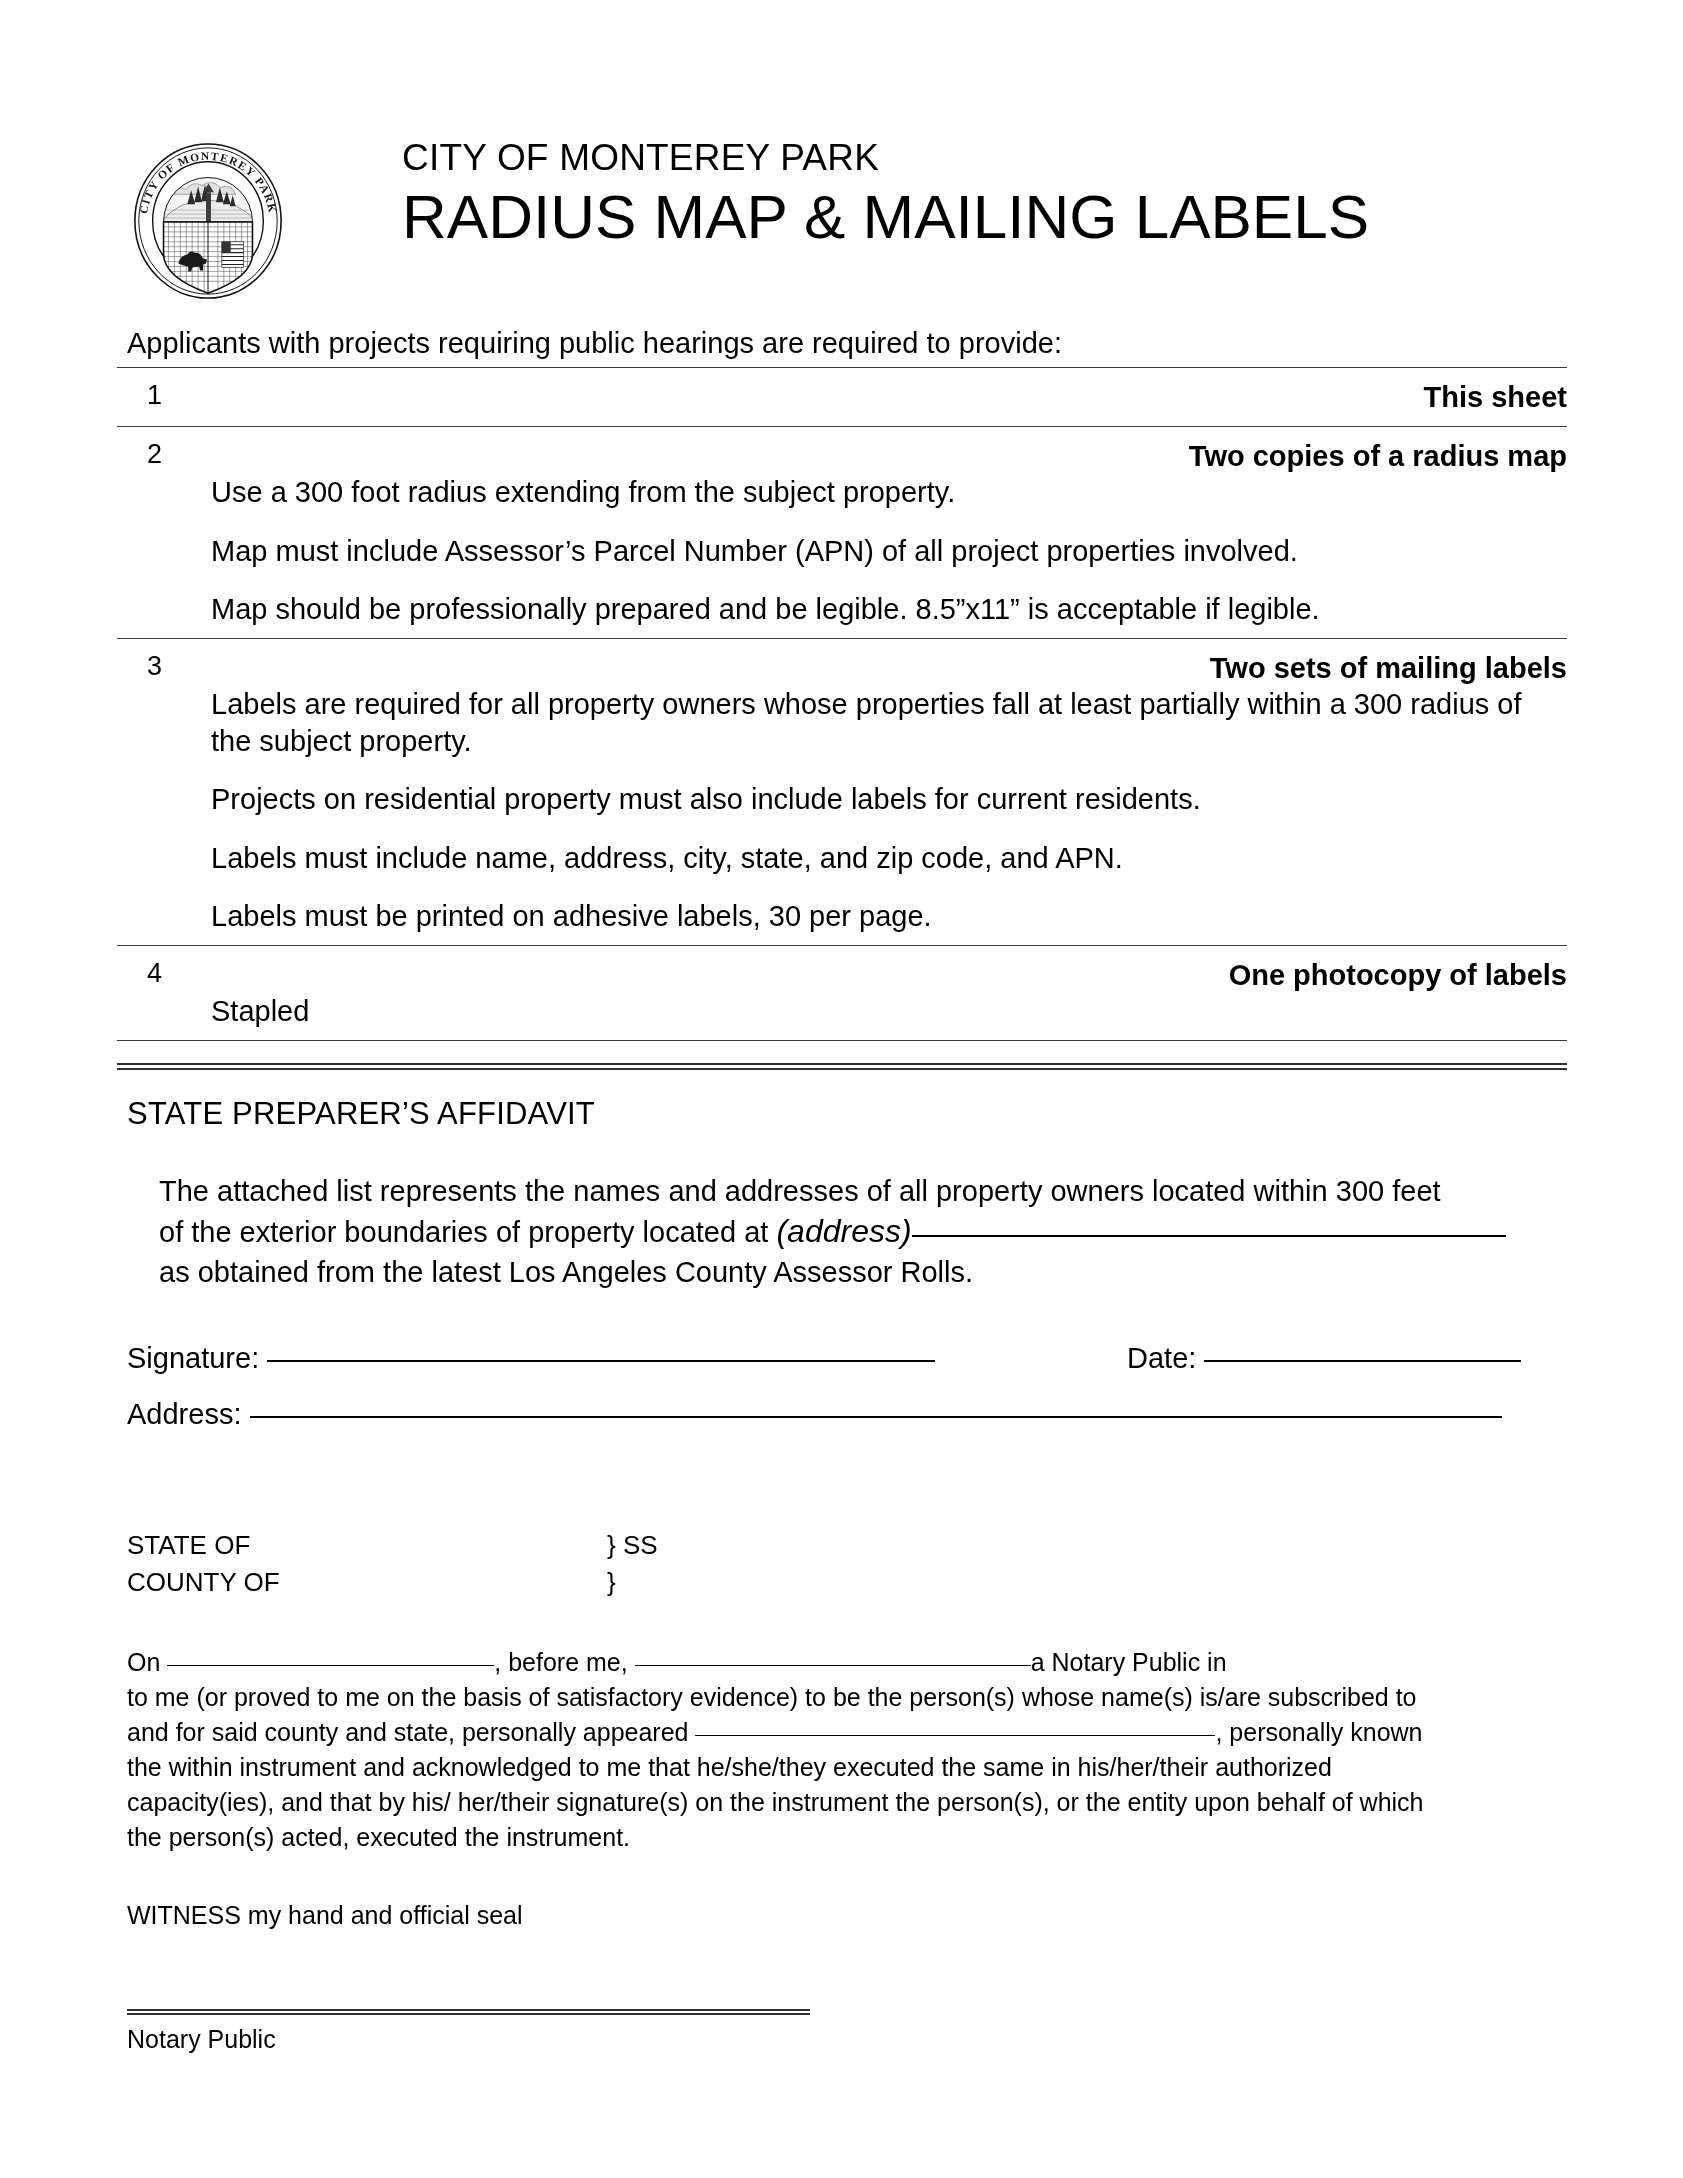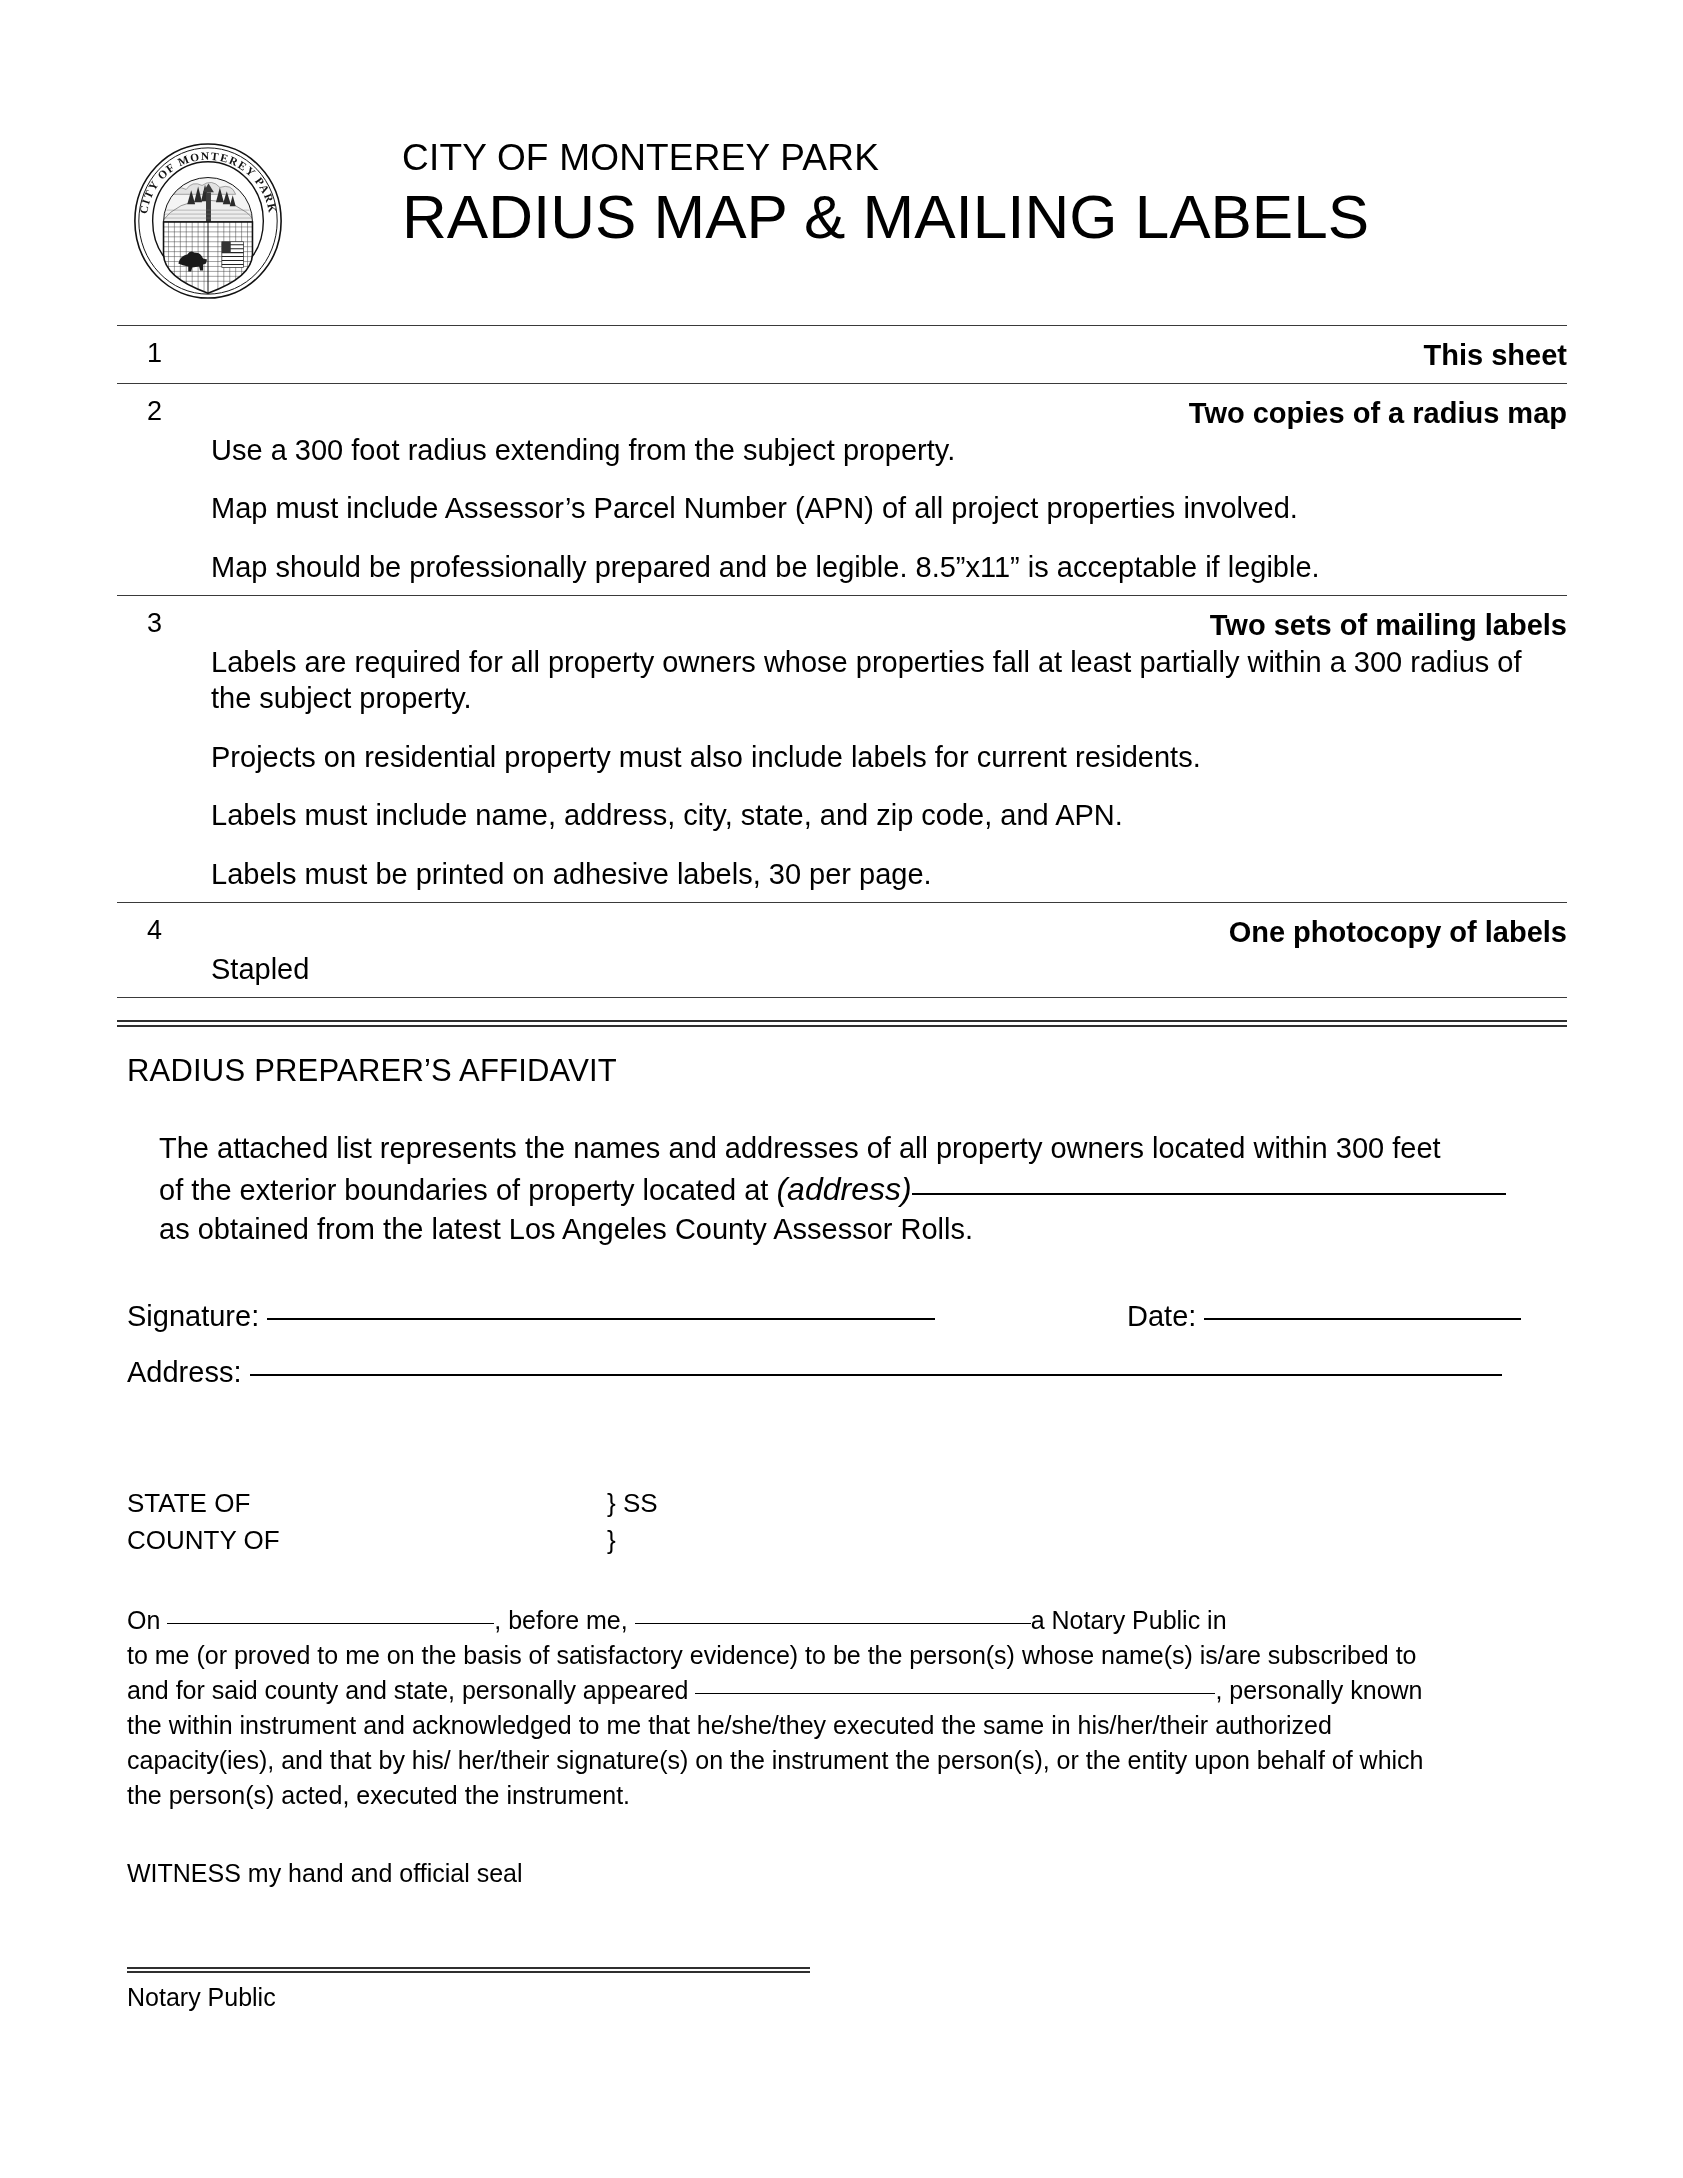--- a/index.html
+++ b/index.html
@@ -302,20 +302,21 @@
         <line x1="85" y1="86" x2="85" y2="158" stroke="#111" stroke-width="1"></line>
       </svg>
     </div>
 
     <div class="header-text">
       <div class="city-line">CITY OF MONTEREY PARK</div>
       <div class="main-title">RADIUS MAP &amp; MAILING LABELS</div>
     </div>
   </div>
 
+  <div class="intro">Applicants with projects requiring public hearings are required to provide:</div>
   <hr class="rule">
 
   <div class="item">
     <div class="item-num">1</div>
     <div class="item-title">This sheet</div>
   </div>
   <hr class="rule">
 
   <div class="item">
     <div class="item-num">2</div>
@@ -338,21 +339,21 @@
 
   <div class="item">
     <div class="item-num">4</div>
     <div class="item-title">One photocopy of labels</div>
     <div class="item-line">Stapled</div>
   </div>
   <hr class="rule">
 
   <div class="double-rule"></div>
 
-  <div class="affidavit-title">RADIUS PREPARER’S AFFIDAVIT</div>
+  <div class="affidavit-title">STATE PREPARER’S AFFIDAVIT</div>
 
   <div class="affidavit-body">
     <div class="aff-line">The attached list represents the names and addresses of all property owners located within 300 feet</div>
     <div class="aff-line"><span>of the exterior boundaries of property located at </span><span class="italic-note">(address)</span><span class="ul-line" style="width:594px;"></span></div>
     <div class="aff-line">as obtained from the latest Los Angeles County Assessor Rolls.</div>
   </div>
 
   <div class="sig-block">
     <div class="sig-row">
       <span class="sig-label">Signature:</span>

